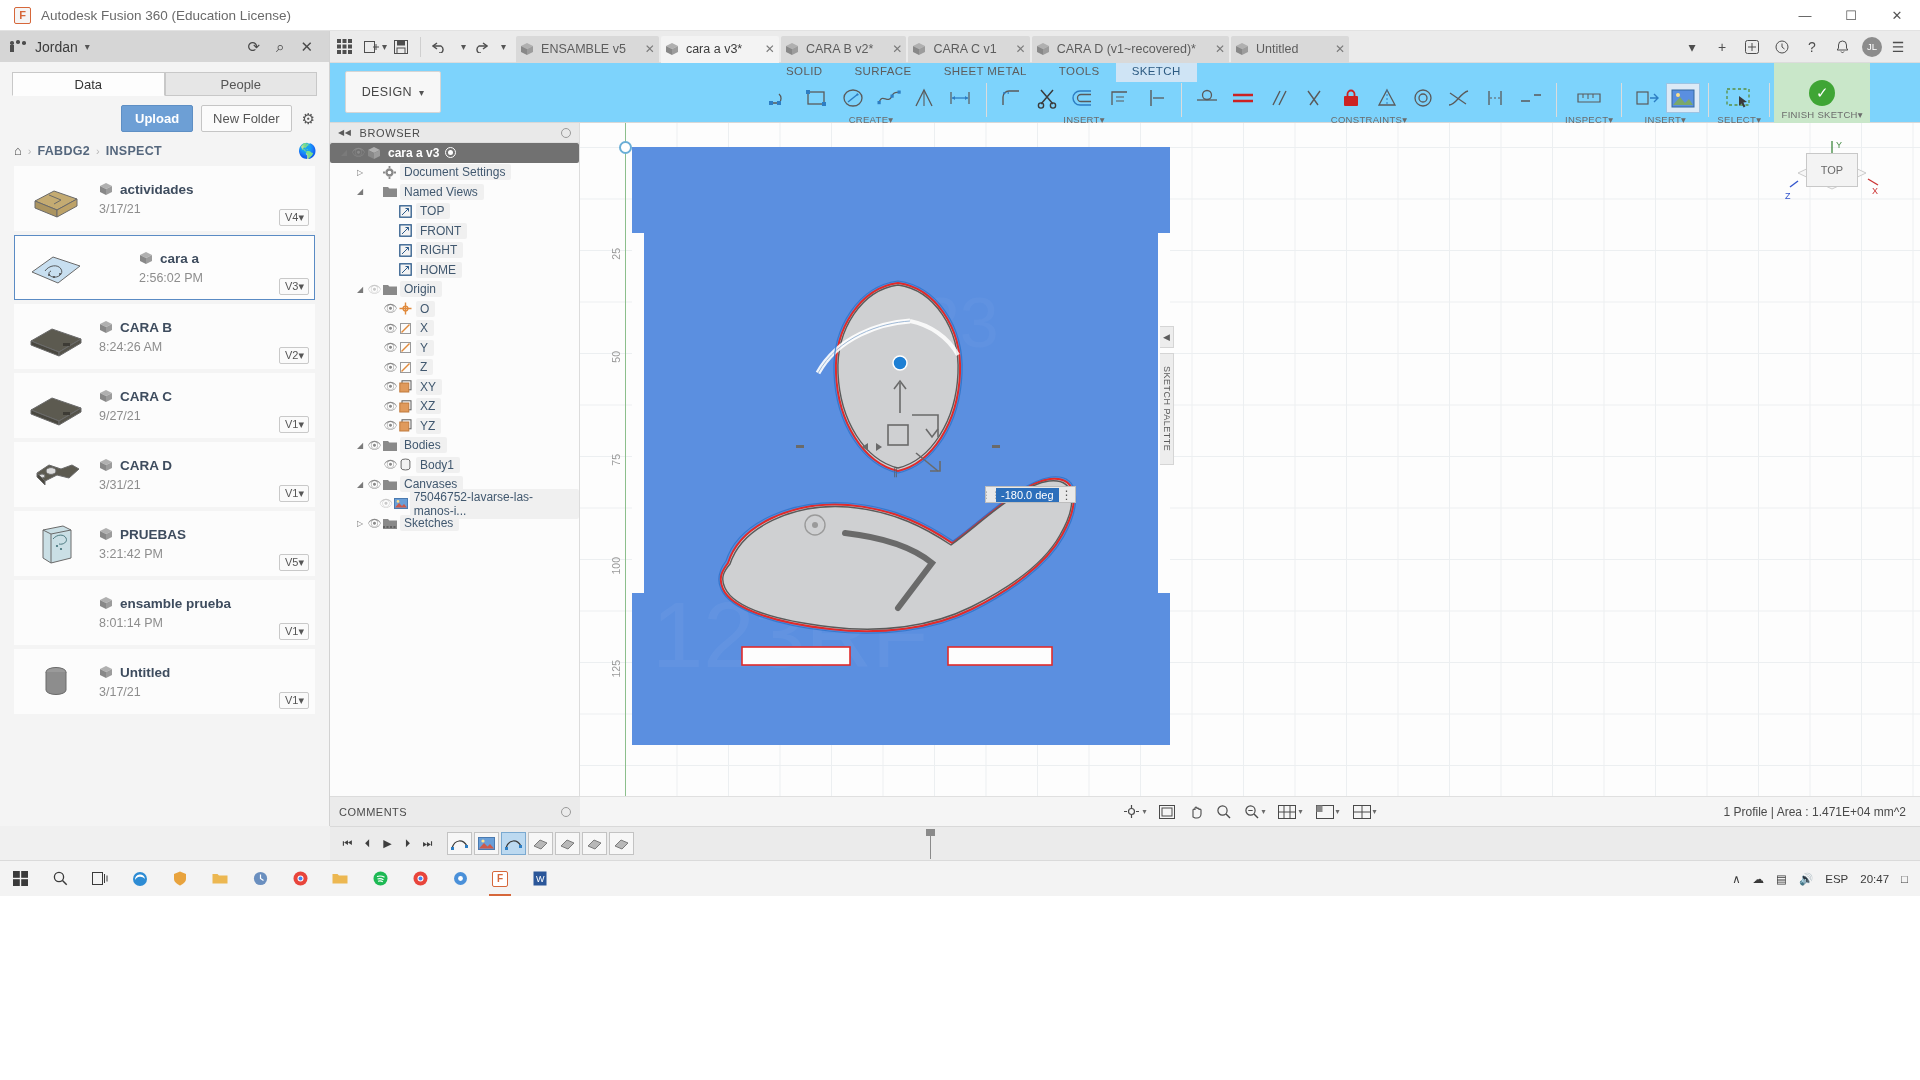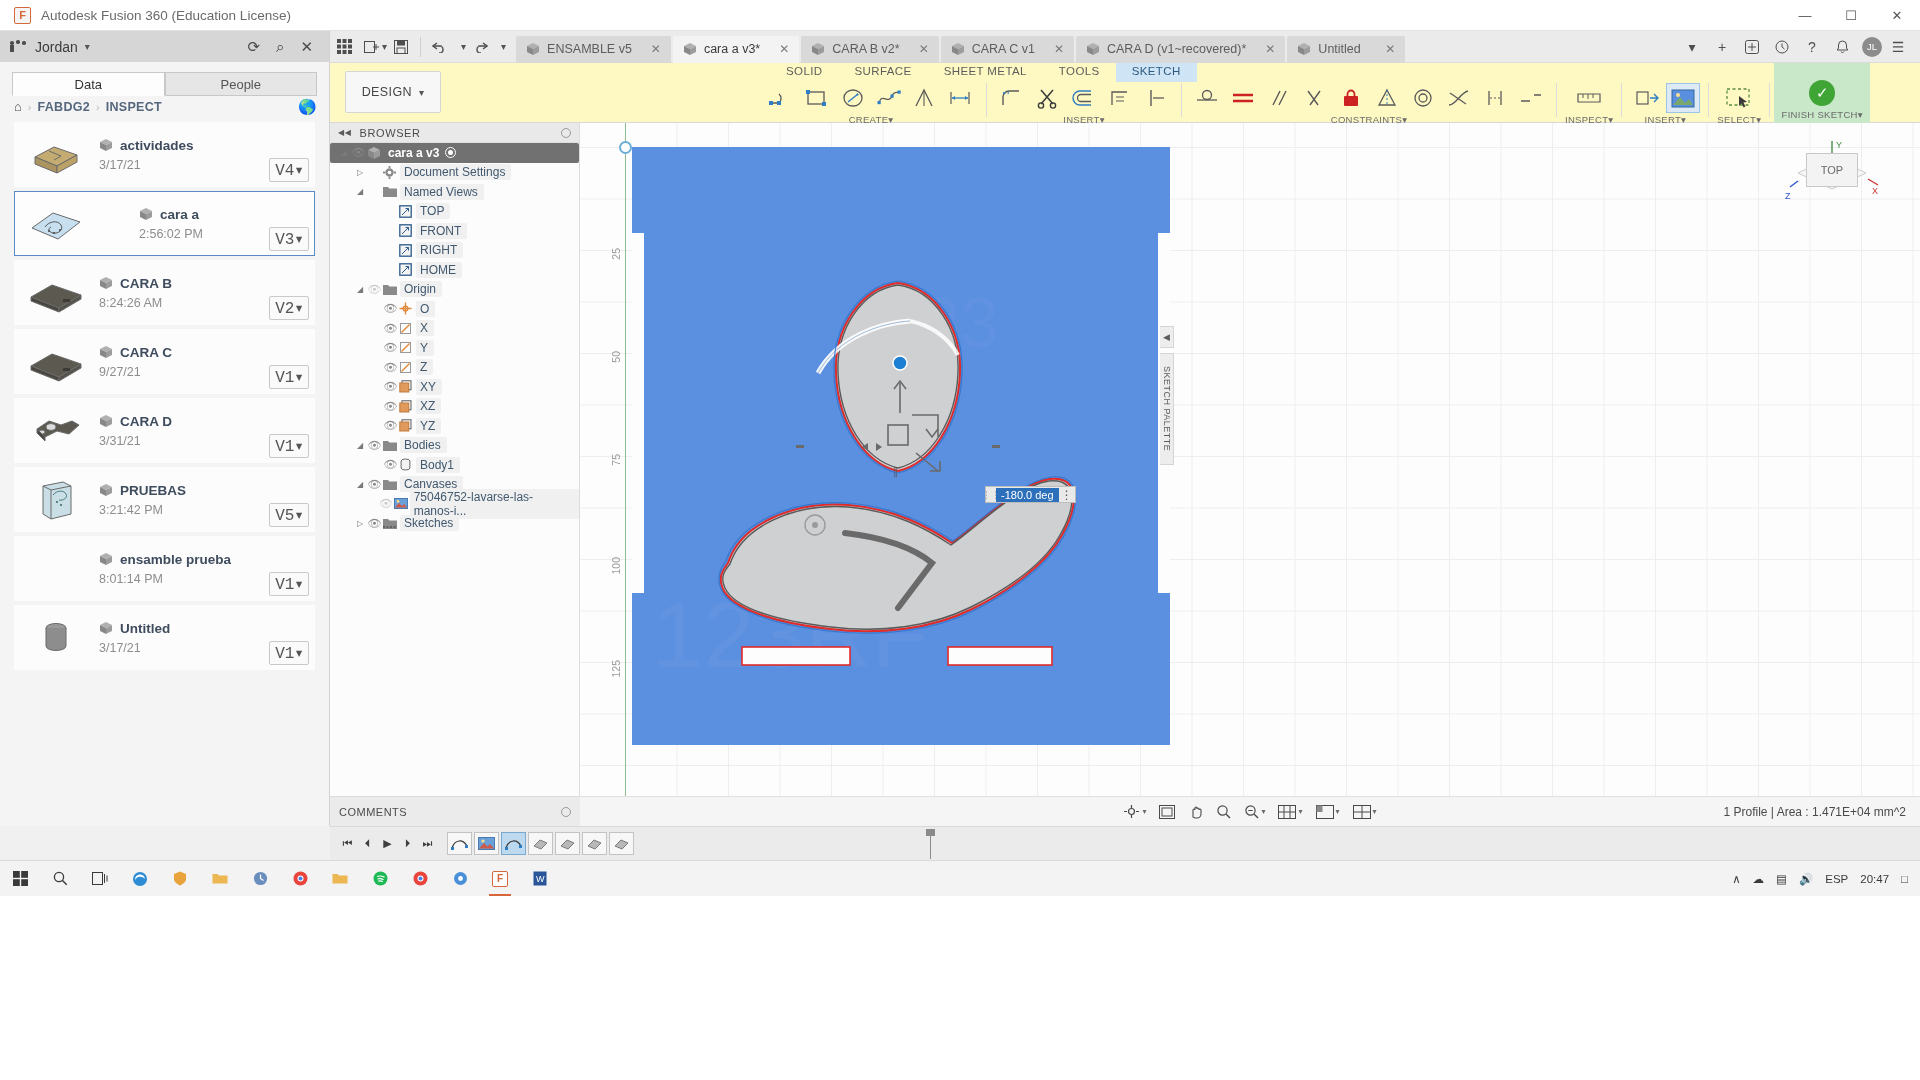--- a/index.html
+++ b/index.html
@@ -56,40 +56,40 @@
 
   .filelist { margin:0 14px; }
   .filerow { position:relative; height:65px; background:#fcfcfc; border:1px solid transparent;
     margin-bottom:4px; display:flex; align-items:center; }
   .filerow.selected { border:1px solid #5a8bc4; background:#fdfdfd;gap:40px; }
   .thumb { width:58px; height:48px; margin-left:12px; position:relative; }
   .fmeta { margin-left:14px; }
   .fname { font-size:13.5px; color:#3e4c5e; font-weight:bold; display:flex; align-items:center; gap:7px;}
   .cubeico { width:14px; height:14px; display:inline-block; position:relative; }
   .fdate { font-size:12.5px; color:#8d8d8d; margin-top:5px; }
-  .vbadge { position:absolute; right:5px; bottom:4px; font-size:16px; color:#555;
-    border:1px solid #c9c9c9; background:#fafafa; padding:1px 4px 1px 5px; border-radius:2px;font-family:Liberation Mono, monospace; }
+  .vbadge { position:absolute; right:5px; bottom:4px; font-size:11px; color:#555;
+    border:1px solid #c9c9c9; background:#fafafa; padding:1px 4px 1px 5px; border-radius:2px; }
 
   
   .topbar { position:absolute; left:330px; top:31px; width:1590px; height:32px; background:#ebebeb;
     display:flex; align-items:center; border-bottom:1px solid #dcdcdc;}
   .tb-ic { width:28px; height:26px; display:flex; align-items:center; justify-content:center;
     color:#4e4e4e; font-size:14px; }
   .tb-sep { width:1px; height:20px; background:#cfcfcf; margin:0 5px; }
   .tabs { display:flex; align-items:flex-end; height:32px; margin-left:10px; }
-  .dtab { height:27px; min-width:118px; display:flex; align-items:center; gap:7px; padding:0 10px;
+  .dtab { height:27px; min-width:118px; display:flex; align-items:center; gap:7px; padding:0 4px;
     background:#d9d9d9; color:#5d5d5d; font-size:12.5px; margin-right:2px; border-radius:2px 2px 0 0; }
   .dtab.active { background:#f3f3f3; color:#3b3b3b; }
   .dtab .x { margin-left:auto; font-size:12px; color:#7a7a7a; padding-left:12px;}
   .tabs-right { margin-left:auto; display:flex; align-items:center; gap:2px; padding-right:8px;}
   .avatar { width:20px; height:20px; border-radius:50%; background:#8c8c8c; color:#fff; font-size:9.5px;
     display:flex; align-items:center; justify-content:center; margin-left:4px;}
 
   
-  .ribbon { position:absolute; left:330px; top:63px; width:1590px; height:60px; background:#fef9c3;
+  .ribbon { position:absolute; left:330px; top:63px; width:1590px; height:60px; background:#7dd3fc;
     border-bottom:1px solid #d8d8d8; }
   .ribtabs { position:absolute; left:440px; top:0; display:flex; height:19px; font-size:11.5px; }
   .ribtab { padding:2px 16px 0 16px; color:#5d5d5d; letter-spacing:.4px; }
   .ribtab.active { background:#cfe4f5; color:#2d5b82; font-weight:normal; }
   .designbtn { position:absolute; left:15px; top:8px; width:96px; height:42px; border:1px solid #d5d5d5;
     background:#f7f7f7; border-radius:2px; display:flex; align-items:center; justify-content:center;
     font-size:12.5px; color:#454545; letter-spacing:.4px;}
   .ribgroups { position:absolute; left:430px; top:20px; display:flex; height:40px; }
   .rg { display:flex; flex-direction:column; align-items:center; position:relative; padding:0 4px;}
   .rg-icons { display:flex; align-items:center; gap:2px; height:30px; }
@@ -226,20 +226,25 @@
         <span class="ic">⌕</span>
         <span class="ic">✕</span>
       </div>
     </div>
 
     <div class="dp-tabs">
       <div class="dp-tab active">Data</div>
       <div class="dp-tab">People</div>
     </div>
 
+    <div class="dp-actions">
+      <div class="btn-upload">Upload</div>
+      <div class="btn-newfolder">New Folder</div>
+      <span class="ic gear-btn">⚙</span>
+    </div>
 
     <div class="breadcrumb">
       <span class="bc-home">⌂</span>
       <span class="bc-sep">›</span>
       <span class="bc-item">FABDG2</span>
       <span class="bc-sep">›</span>
       <span class="bc-item">INSPECT</span>
       <span class="ic" style="margin-left:auto;margin-right:12px;">🌎</span>
     </div>
 

